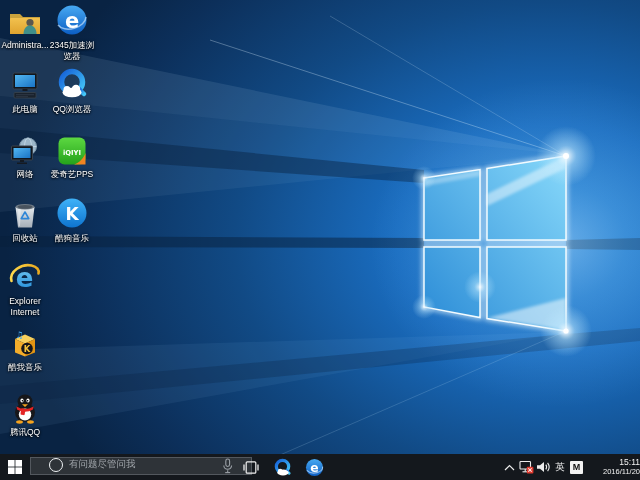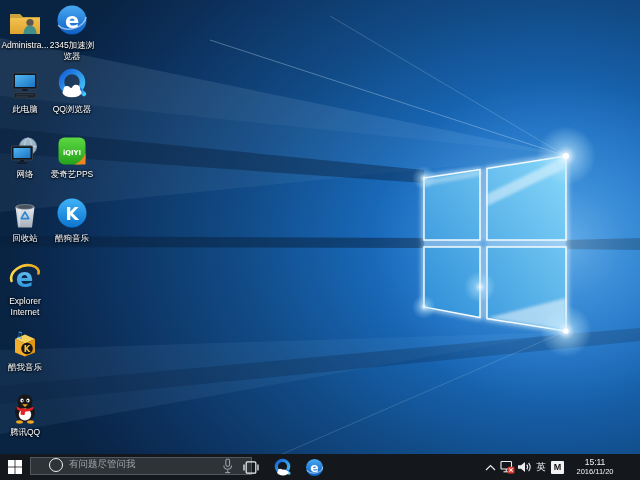--- a/index.html
+++ b/index.html
@@ -26,21 +26,21 @@
   .cortana{width:12px;height:12px;border:1.6px solid #eef2f4;border-radius:50%;flex:none}
   .search input{flex:1;background:transparent;border:none;outline:none;color:#cfd3d7;
     font-size:9.5px;font-family:inherit;min-width:0;padding:0}
   .search input::placeholder{color:#a3a8ad}
   .tray{position:absolute;right:0;top:0;height:26px;display:flex;align-items:center}
   .tri{width:17px;height:26px;display:flex;align-items:center;justify-content:center;
     background:none;border:none;padding:0;cursor:default}
   .lang{color:#f2f2f2;font-size:9.5px;width:16px}
   .imebox{width:13px;height:13px;background:#f2f2f2;color:#111;font-size:9px;font-weight:bold;
     display:flex;align-items:center;justify-content:center;border-radius:1px}
-  .clock{width:52px;margin:0 19px 0 3px;text-align:center;color:#f2f2f2;font-size:7.5px;line-height:9px}
+  .clock{width:52px;margin:0 0 0 3px;text-align:right;color:#f2f2f2;font-size:7.5px;line-height:9px}
   .clock .t{font-size:8.5px}
 </style>
 </head>
 <body>
 
 <div class="screen">
 
   <svg class="wall" viewBox="0 0 640 480" preserveAspectRatio="none">
     <defs>
       <radialGradient id="wbg" cx="86%" cy="50%" r="85%">

